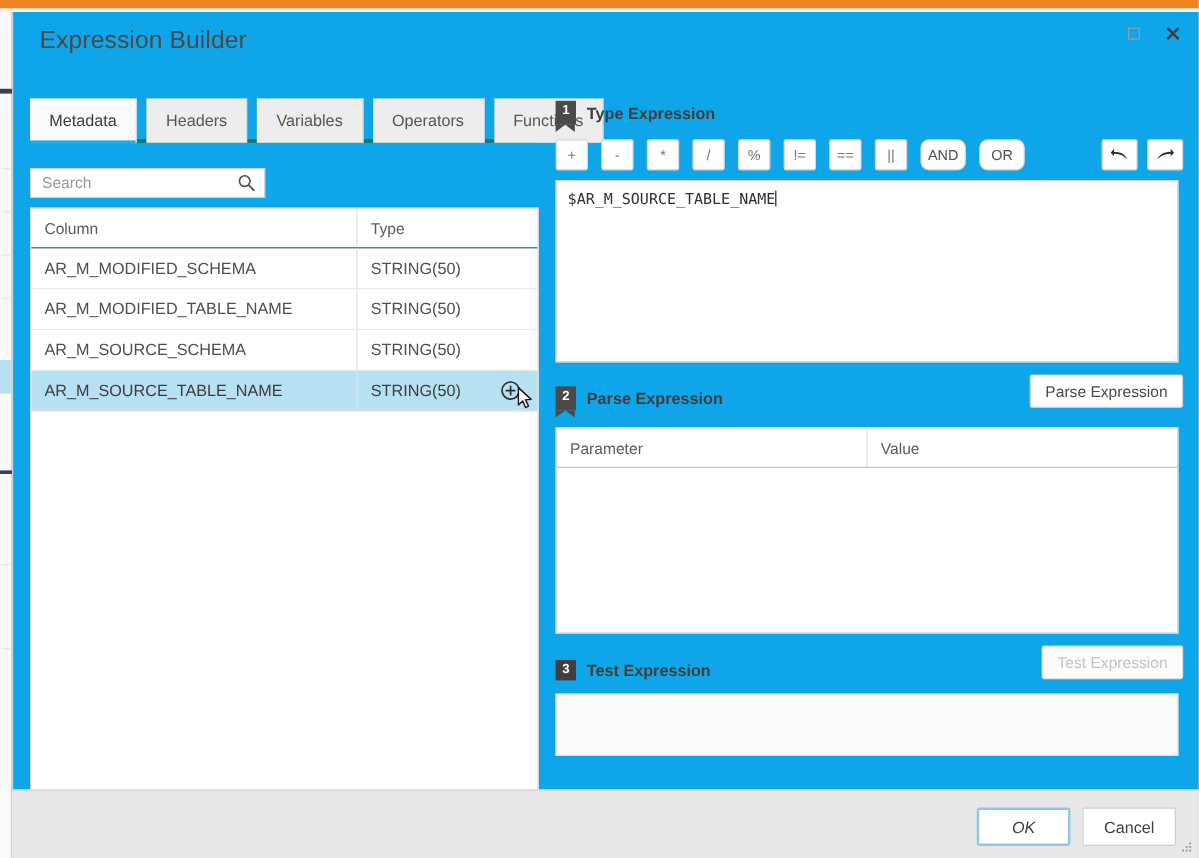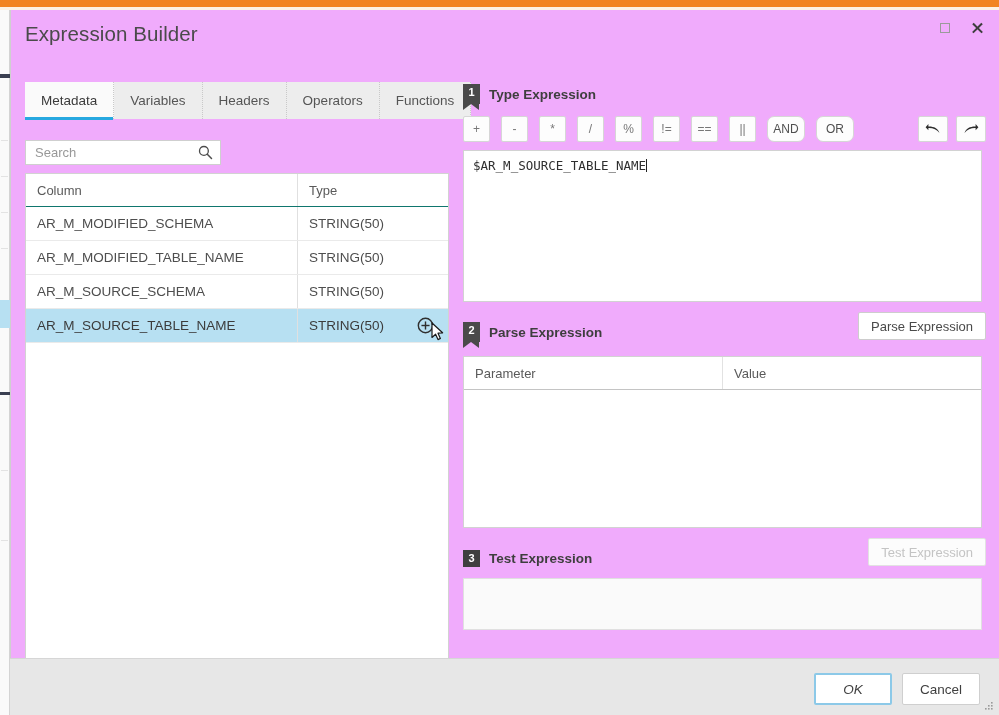--- a/index.html
+++ b/index.html
@@ -35,22 +35,23 @@
   }
   .orange-bar-shadow {
     position: absolute; left: 0; top: 7px; width: 999px; height: 3px;
     background: #fdf1e4;
   }
 
   
   .dialog {
     position: absolute; left: 10px; top: 10px;
     width: 989px; height: 648px;
-    background: #f0abfc;
+    background: #0ea5e9;
     border-left: 1px solid #cfcfcf;
+    padding-left: 8px;
   }
 
   .title-bar { position: relative; height: 58px; }
   .dialog-title {
     position: absolute; left: 14px; top: 12px;
     font-size: 20.5px; color: #4a4a4a; font-weight: 400;
     letter-spacing: .1px;
   }
   .win-btns { position: absolute; right: 12px; top: 8px; display: flex; gap: 12px; align-items: center; }
   .win-btn { width: 20px; height: 20px; display: flex; align-items: center; justify-content: center; cursor: pointer; }
@@ -62,21 +63,21 @@
   }
   .close-glyph::before { transform: rotate(45deg); }
   .close-glyph::after  { transform: rotate(-45deg); }
 
   
   .body-split { position: absolute; left: 0; top: 58px; width: 989px; height: 590px; }
 
   
   .left-pane { position: absolute; left: 14px; top: 14px; width: 424px; height: 566px; }
 
-  .tabs { display: flex; height: 37px; border-bottom: 3px solid #0f766e; }
+  .tabs { display: flex; height: 37px; border-bottom: 3px solid #0f766e; gap: 8px; }
   .tab {
     position: relative;
     padding: 0 16px;
     height: 37px;
     display: flex; align-items: center;
     font-size: 13.5px; color: #555;
     background: #ededed;
     border-right: 1px dotted #c9c9c9;
     cursor: pointer;
     white-space: nowrap;
@@ -286,24 +287,24 @@
 
     <div class="body-split">
 
       <div class="left-pane">
 
         <div class="tabs">
           <div class="tab active">
             <span>Metadata</span>
           </div>
           <div class="tab">
+            <span>Headers</span>
+          </div>
+          <div class="tab">
             <span>Variables</span>
-          </div>
-          <div class="tab">
-            <span>Headers</span>
           </div>
           <div class="tab">
             <span>Operators</span>
           </div>
           <div class="tab">
             <span>Functions</span>
           </div>
         </div>
 
         <div class="search-row">

